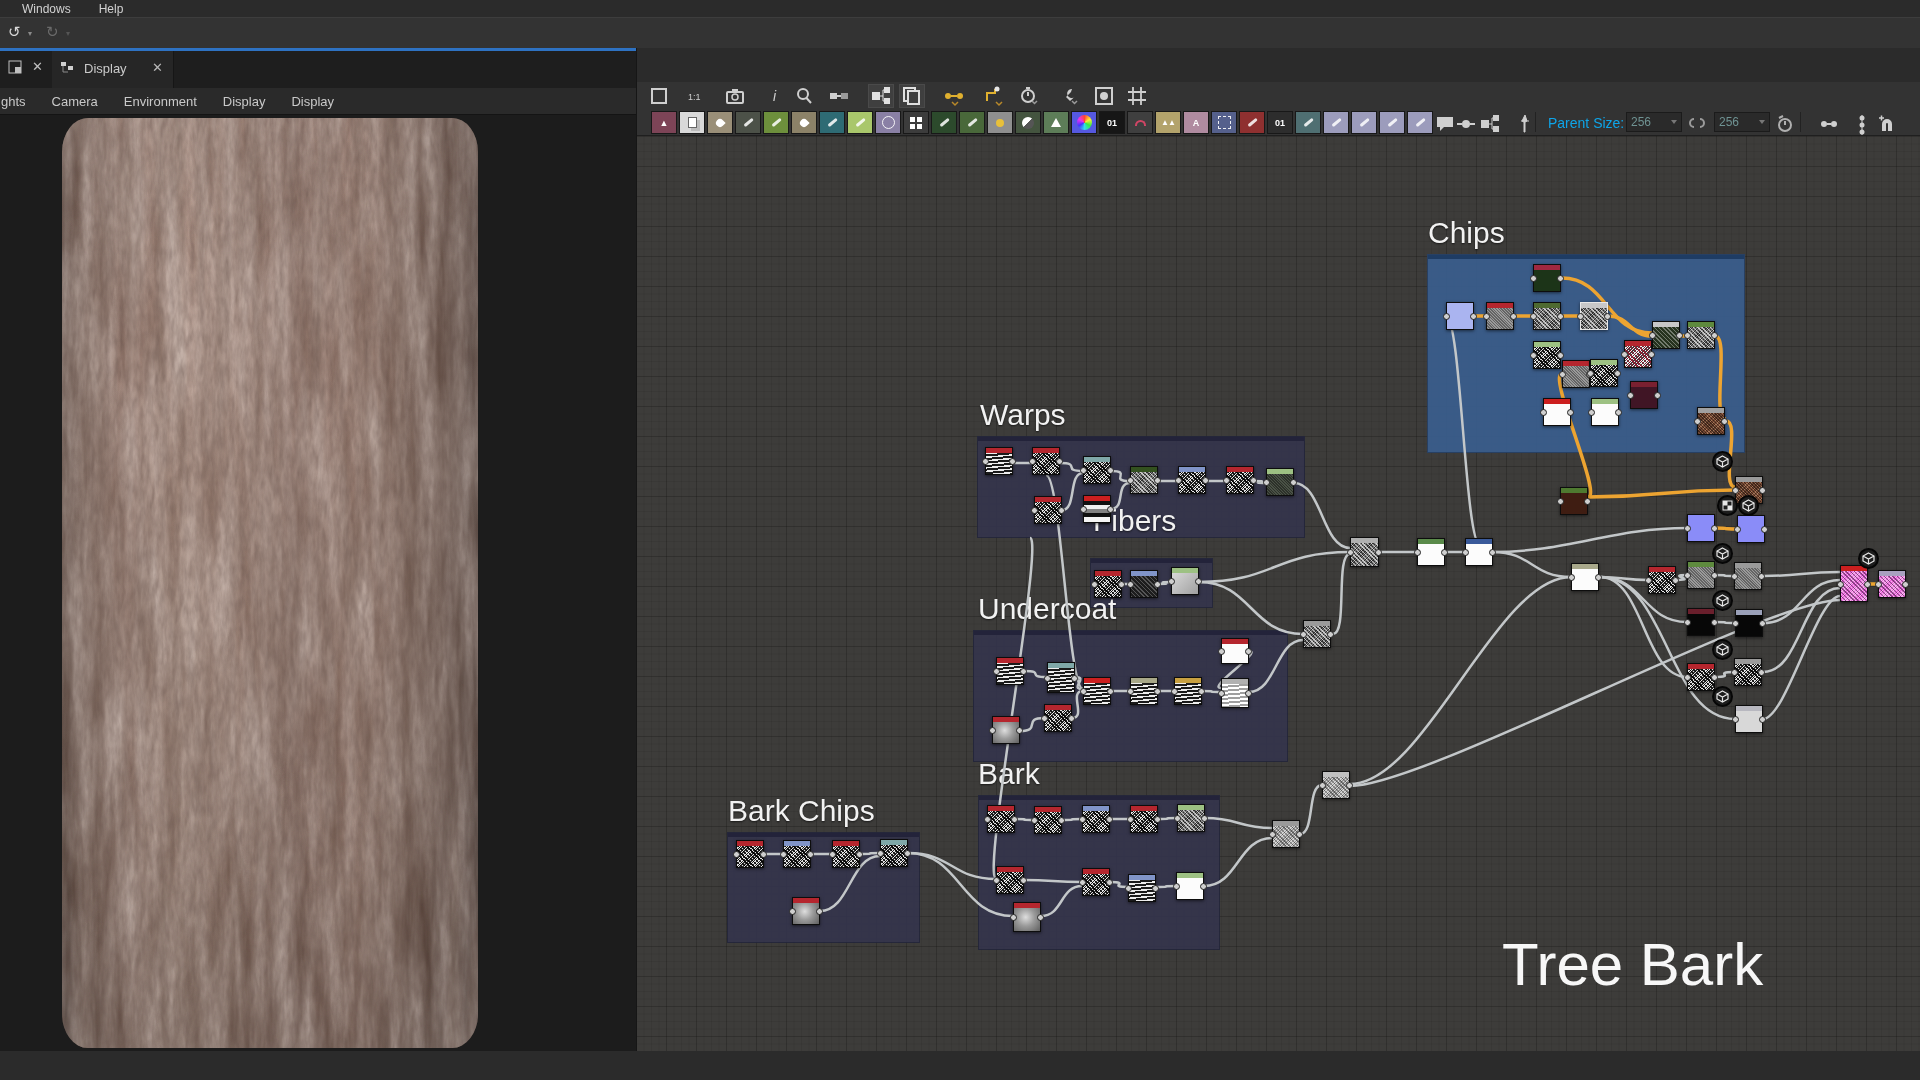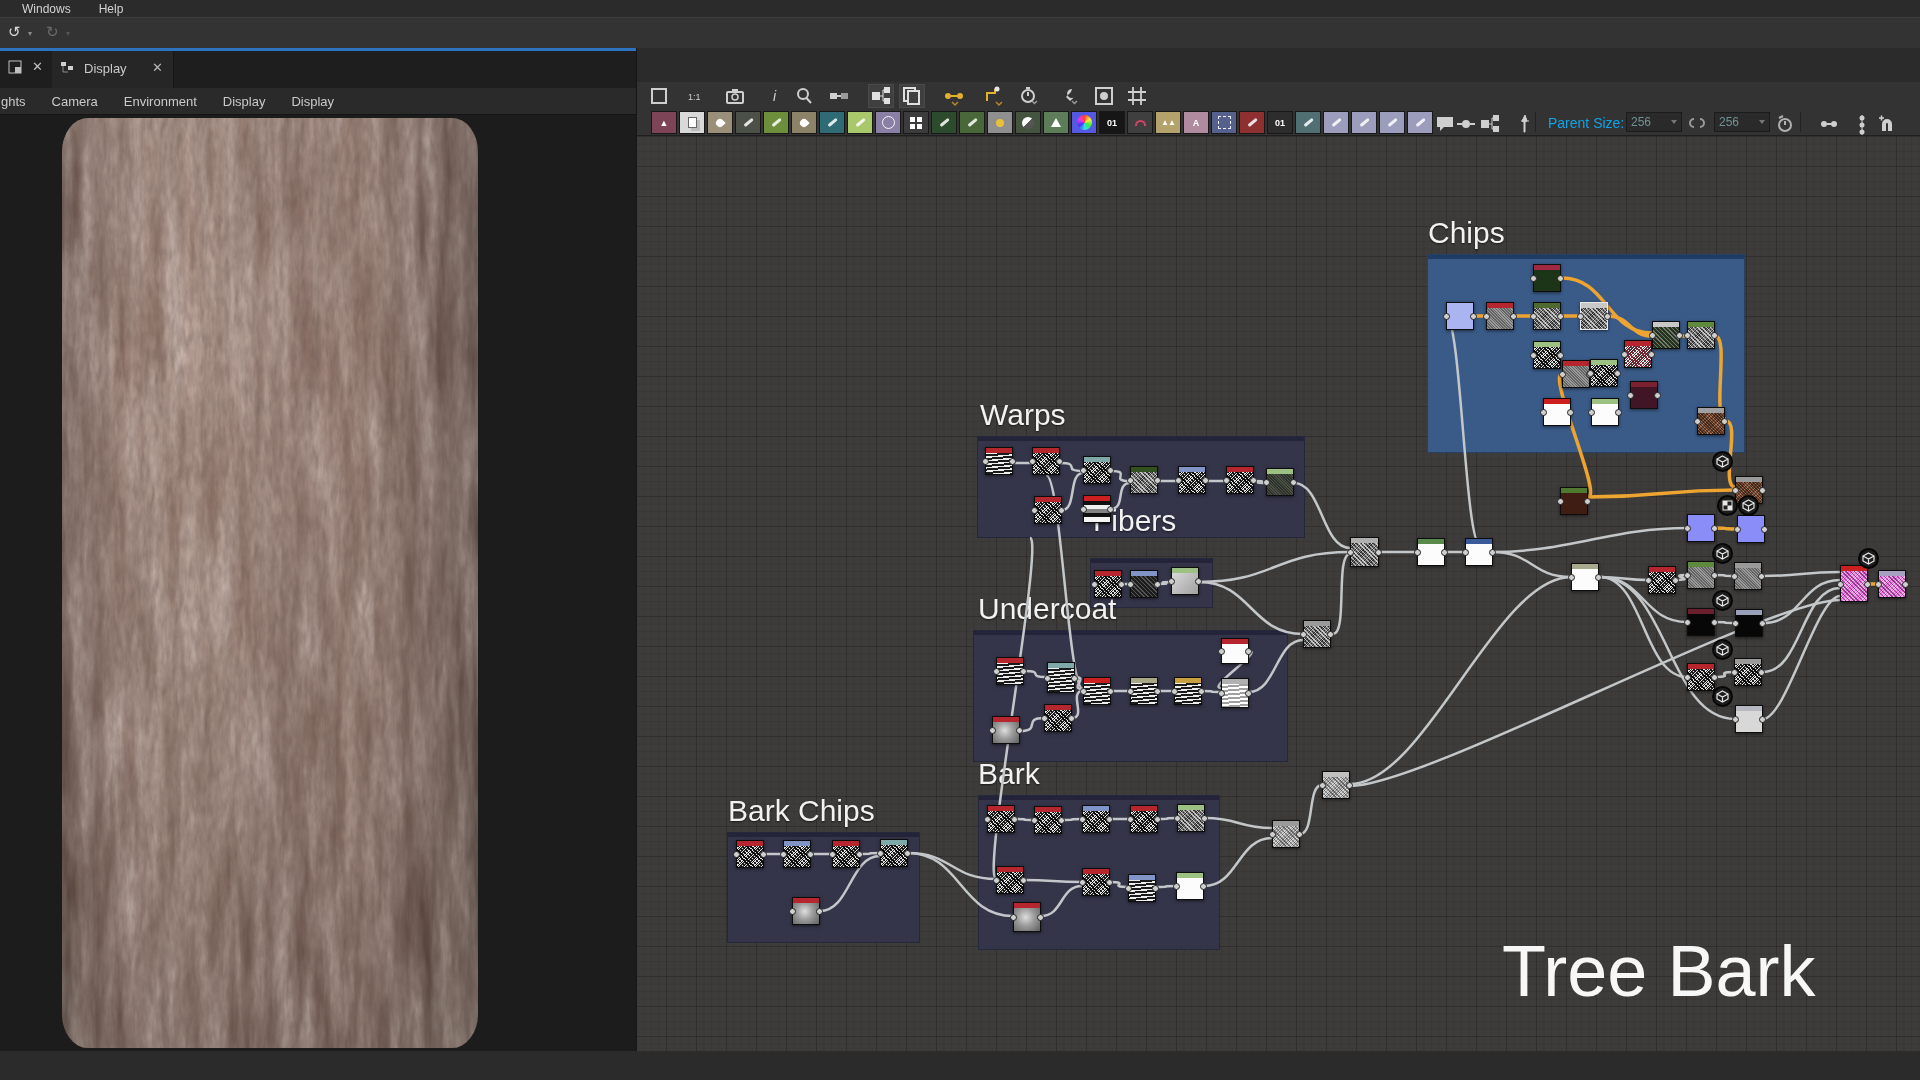--- a/index.html
+++ b/index.html
@@ -29,21 +29,21 @@
 .ps-label{position:absolute;color:#0ea5e9;font-size:14px;top:5px;}
 .combo{position:absolute;top:2px;width:56px;height:20px;background:#2a2a2a;border:1px solid #1b1b1b;color:#6f9393;font-size:12px;padding:2px 4px;}
 .combo .dn{position:absolute;right:4px;top:7px;width:0;height:0;border-left:3.5px solid transparent;border-right:3.5px solid transparent;border-top:4px solid #777;}
 .sep2{position:absolute;top:2px;width:1px;height:20px;background:#222;}
 .canvas{position:absolute;left:636px;top:136px;width:1284px;height:915px;background-color:#3d3c3a;
 background-image:linear-gradient(rgba(0,0,0,.14) 1px,transparent 1px),linear-gradient(90deg,rgba(0,0,0,.14) 1px,transparent 1px),linear-gradient(rgba(0,0,0,.07) 1px,transparent 1px),linear-gradient(90deg,rgba(0,0,0,.07) 1px,transparent 1px);
 background-size:30px 30px,30px 30px,7.5px 7.5px,7.5px 7.5px;overflow:hidden;}
 .group{position:absolute;border:1px solid rgba(10,15,30,.35);}
 .group .topline{position:absolute;left:0;top:0;right:0;height:4px;}
 .glabel{position:absolute;color:#f2f2f2;font-size:30px;text-shadow:0 1px 2px rgba(0,0,0,.6);white-space:nowrap;}
-.biglabel{position:absolute;color:#f7f7f7;font-size:72px;white-space:nowrap;}
+.biglabel{position:absolute;color:#f7f7f7;font-size:60px;white-space:nowrap;}
 svg.wires{position:absolute;left:0;top:0;width:1284px;height:915px;}
 .node{position:absolute;width:28px;height:28px;border:1px solid #0d0d0d;box-shadow:0 1px 3px rgba(0,0,0,.55);}
 .node.sel{border-color:#e8e8e8;}
 .node .hd{position:absolute;left:0;top:0;right:0;height:5px;}
 .node .bd{position:absolute;left:0;top:5px;right:0;bottom:0;}
 .node .bd.full{top:0;}
 .node::before,.node::after{content:"";position:absolute;width:5px;height:5px;border-radius:50%;background:#cfcfcf;border:1px solid #222;top:50%;margin-top:-3px;z-index:2;}
 .node::before{left:-4px;}
 .node::after{right:-4px;}
 .bd-sp{background-color:#e6e6e6;background-image:repeating-linear-gradient(45deg,rgba(0,0,0,.95) 0 1px,transparent 1px 3px),repeating-linear-gradient(-45deg,rgba(0,0,0,.8) 0 1px,transparent 1px 2px);}

